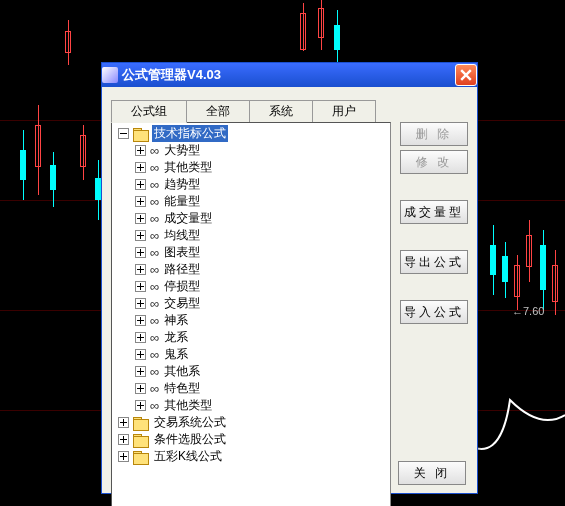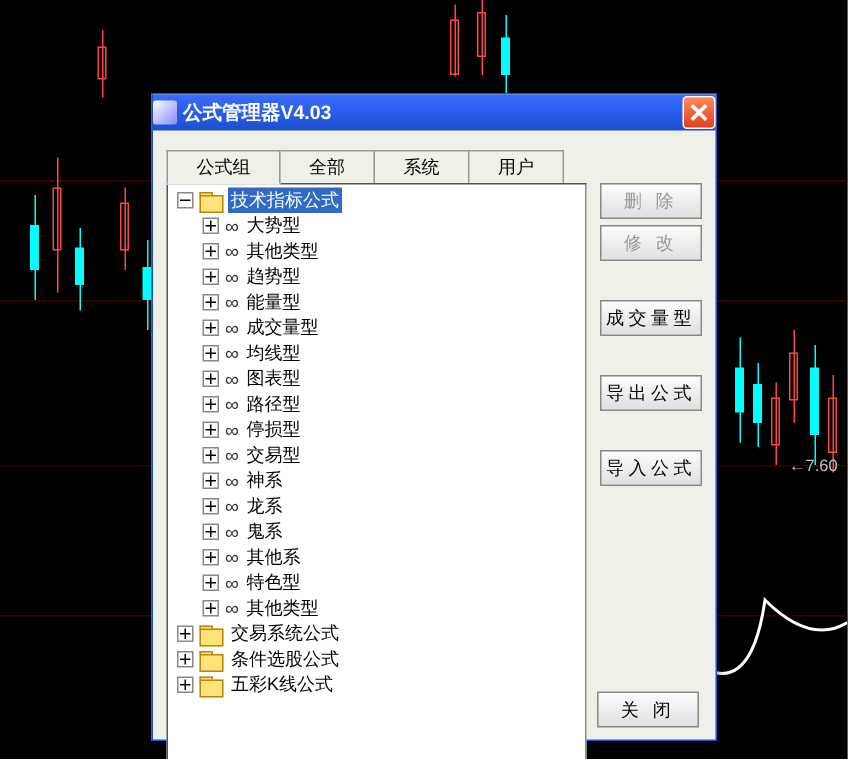--- a/index.html
+++ b/index.html
@@ -100,21 +100,21 @@
       <div class="candle-body" style="top:5px;height:30px;border:1px solid #f44"></div>
     </div>
   <div class="candle" style="left:540px;top:230px;height:80px">
       <div class="candle-wick" style="top:0;height:80px;background:#0ff"></div>
       <div class="candle-body" style="top:15px;height:45px;background:#0ff"></div>
     </div>
   <div class="candle" style="left:552px;top:260px;height:50px">
       <div class="candle-wick" style="top:-10px;height:65px;background:#f44"></div>
       <div class="candle-body" style="top:5px;height:35px;border:1px solid #f44"></div>
     </div>
-  <div class="price-label" style="left:526px;top:305px">←7.60</div>
+  <div class="price-label" style="left:512px;top:305px">←7.60</div>
   <svg style="position:absolute;left:380px;top:390px;width:185px;height:115px">
     <path d="M 0 110 Q 40 20 80 50 T 130 10 Q 160 40 185 25" stroke="#fff" stroke-width="2" fill="none"></path>
   </svg>
 </div>
 
 <div class="dialog">
   <div class="titlebar">
     <div class="titlebar-icon"></div>
     <div class="title-text">公式管理器V4.03</div>
     <div class="close-btn">

